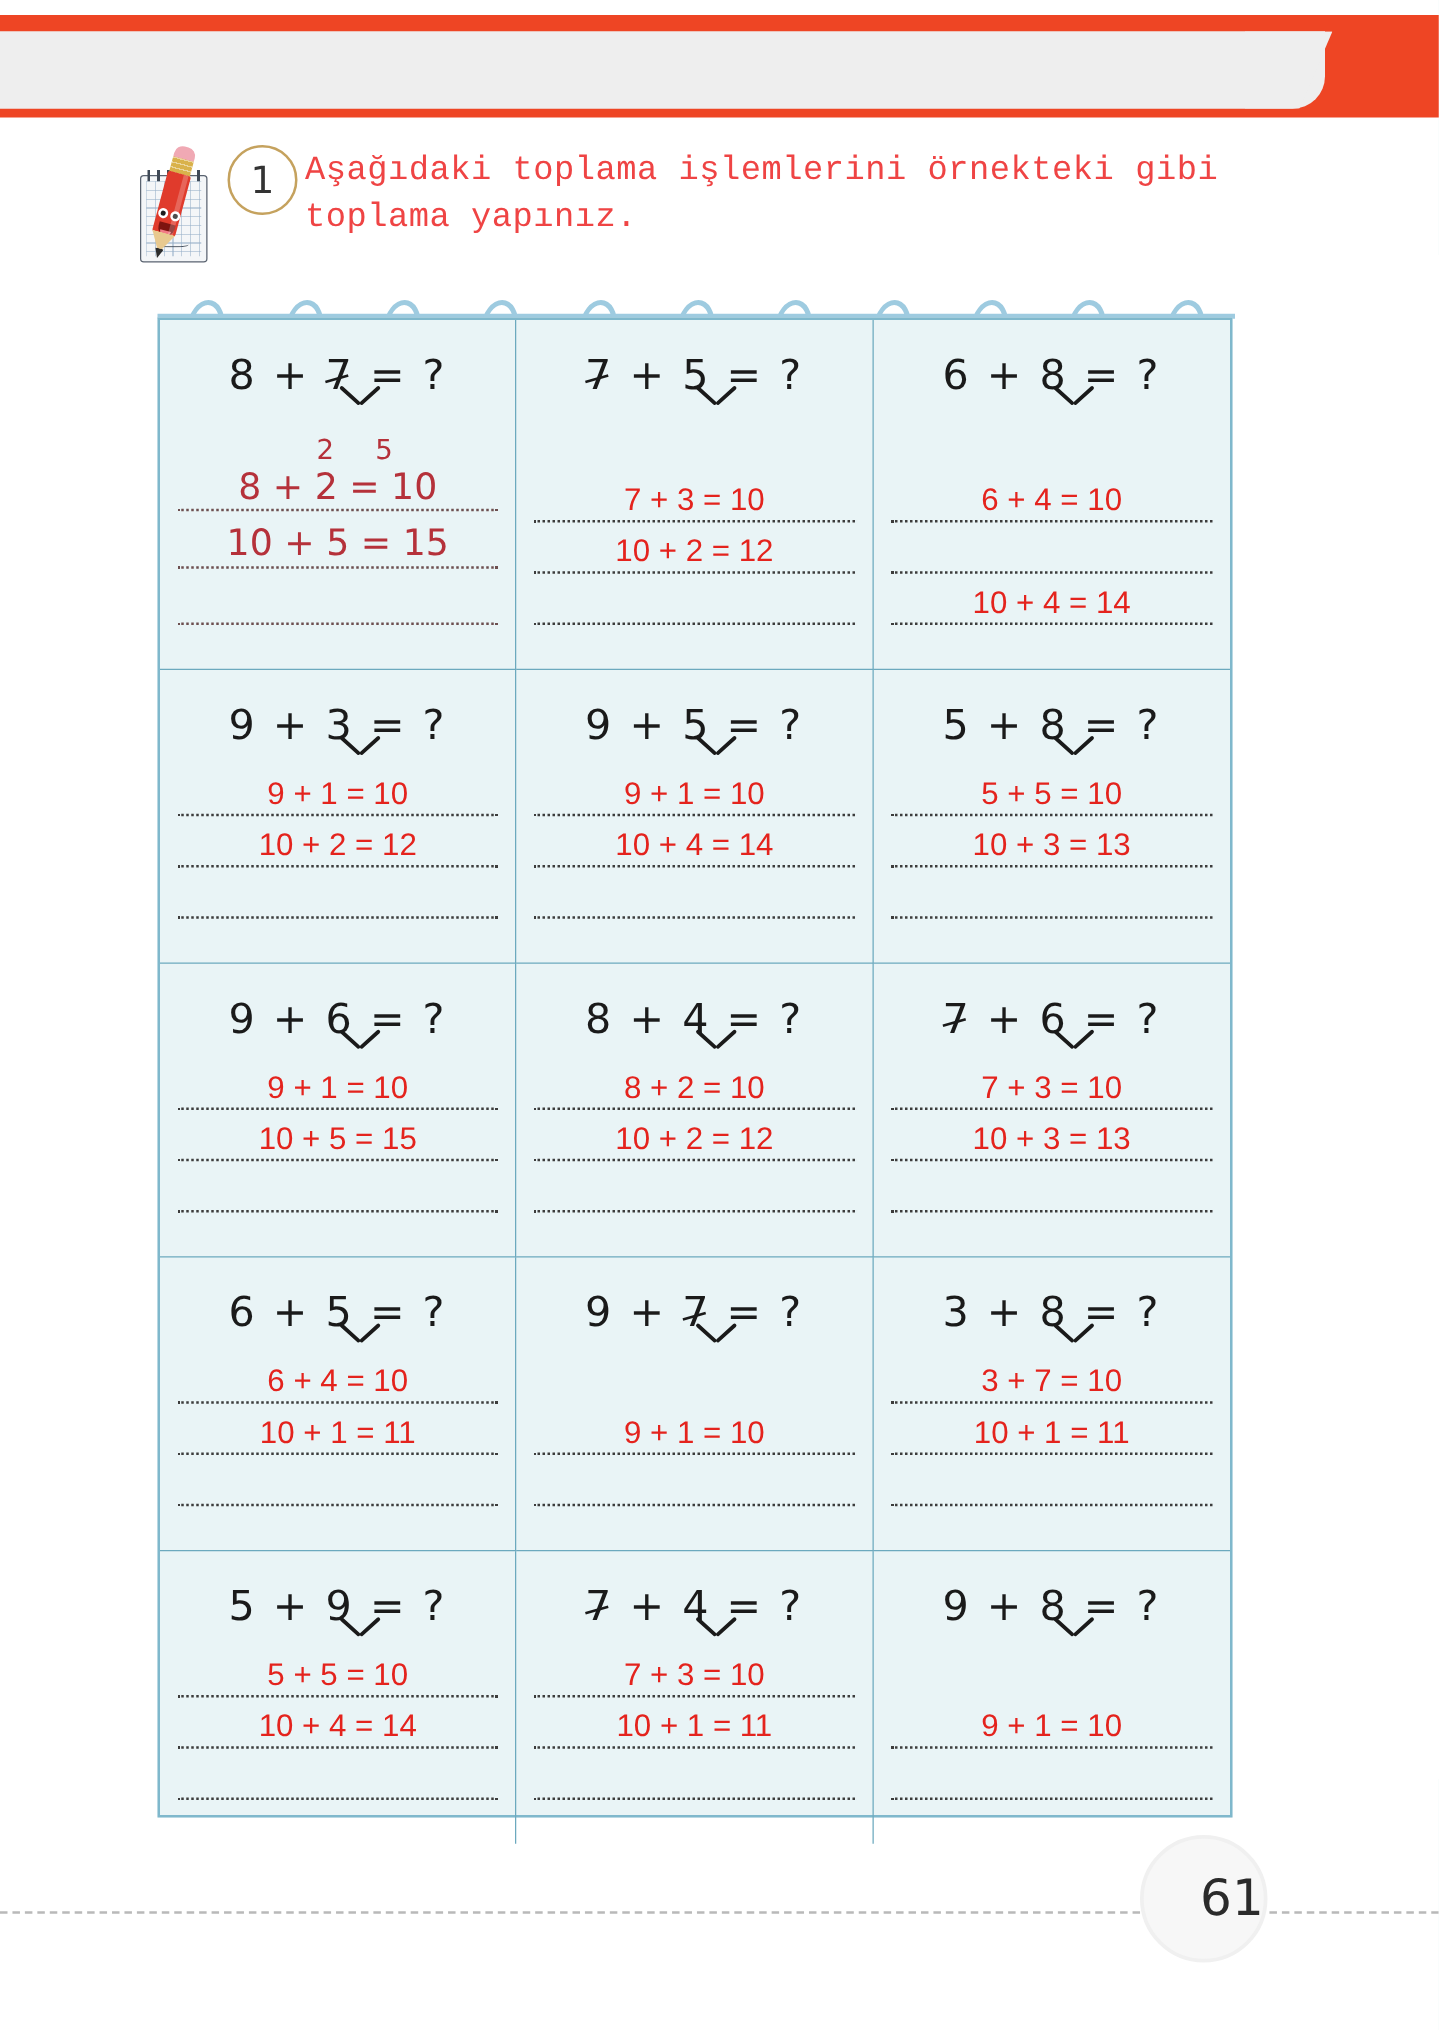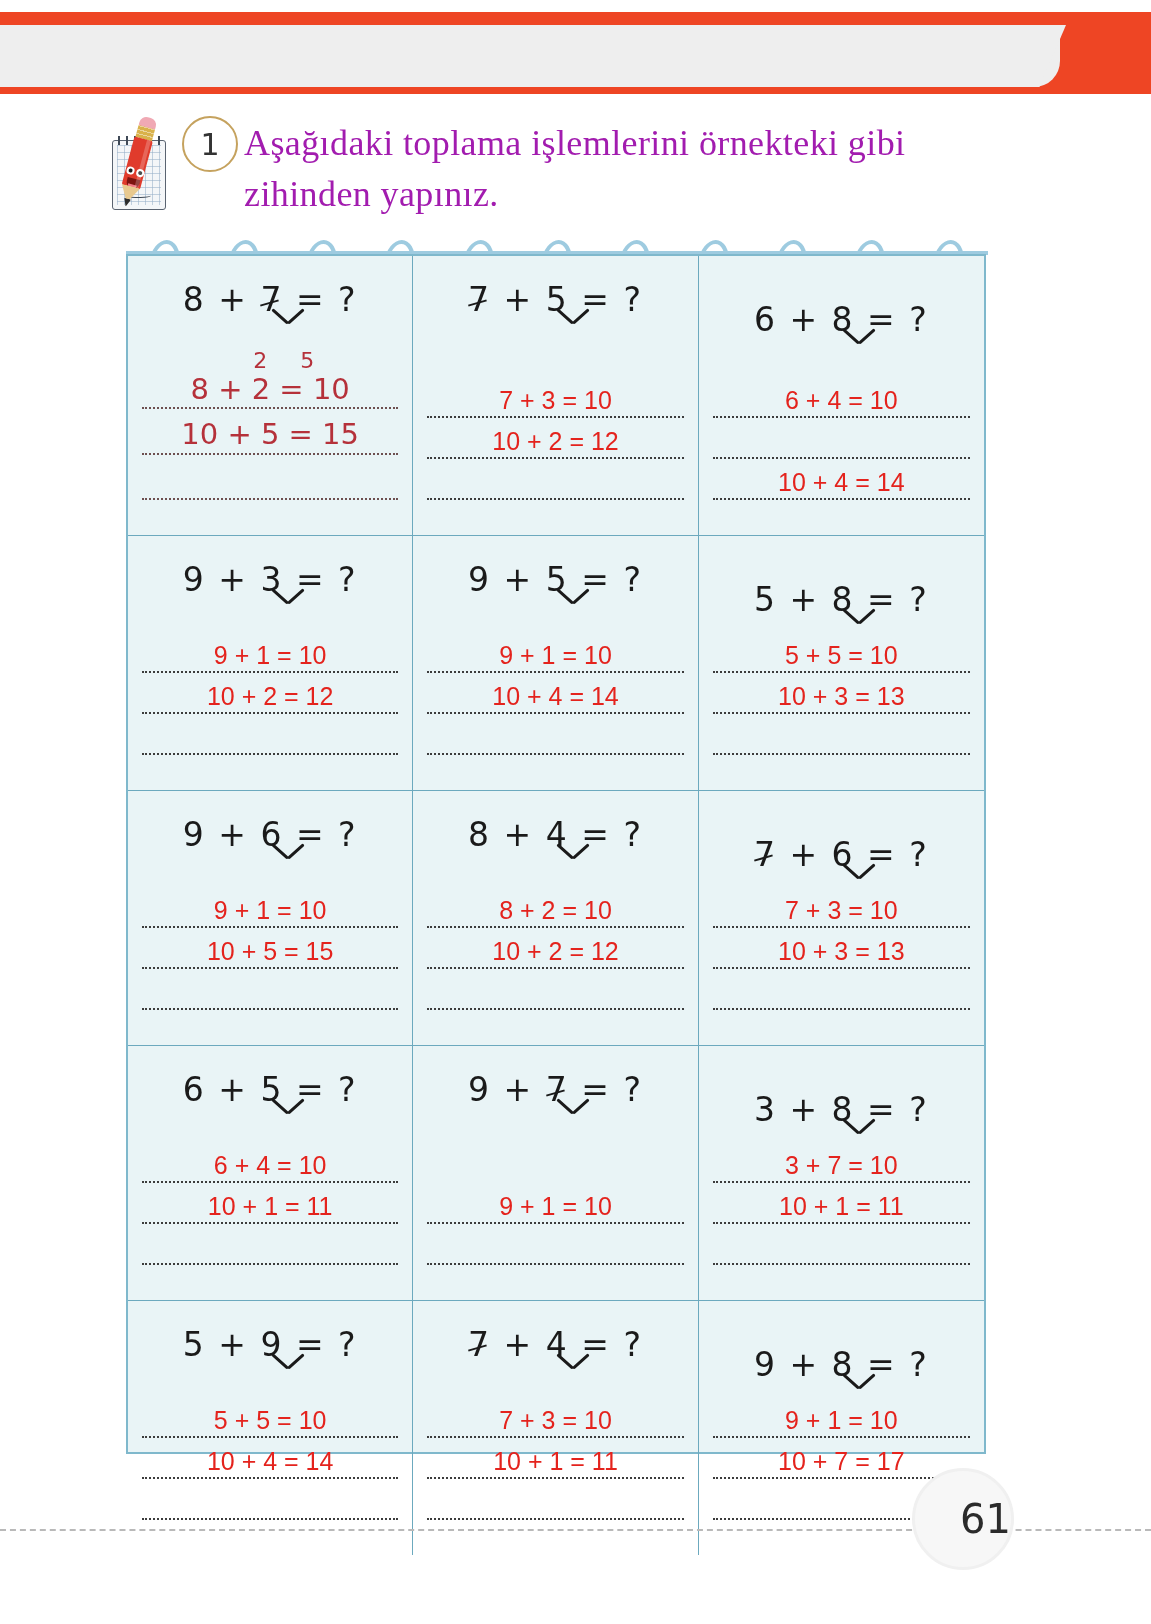--- a/index.html
+++ b/index.html
@@ -174,26 +174,26 @@
     display: flex;
     align-items: center;
     justify-content: center;
     font-size: 30px;
     color: #333;
     margin: 6px 6px 0 4px;
     font-family: "DejaVu Sans", sans-serif;
   }
   .instruction-text {
     flex: 1;
-    font-size: 36px;
+    font-size: 27px;
     line-height: 1.42;
-    color: #a21caf;
+    color: #ef4444;
     letter-spacing: .4px;
     padding-top: 8px;
-    font-family: Liberation Serif, serif;
+    font-family: Liberation Mono, monospace;
   }
 
   
   .sheet {
     position: absolute;
     top: 240px;
     left: 126px;
     width: 862px;
     height: 1216px;
   }
@@ -239,21 +239,21 @@
   .cell {
     border-right: 1.6px solid #6ca9be;
     border-bottom: 1.6px solid #6ca9be;
     box-sizing: border-box;
     position: relative;
     padding: 16px 14px 26px;
     display: flex;
     flex-direction: column;
     align-items: center;
   }
-  .cell:nth-child(3n) { border-right: none; margin-top: 20px; }
+  .cell:nth-child(3n) { border-right: none; }
   .cell:nth-child(n+13) { border-bottom: none; }
 
   .problem {
     font-size: 33px;
     color: #1a1a1a;
     letter-spacing: 2px;
     white-space: nowrap;
     font-family: "DejaVu Sans", sans-serif;
     position: relative;
     margin-top: 8px;
@@ -380,21 +380,21 @@
       <div class="pencil-tip"></div>
     </div>
   </div>
 
   <div class="qnum-circle">
     <span>1</span>
   </div>
 
   <div class="instruction-text">
     <div>Aşağıdaki toplama işlemlerini örnekteki gibi</div>
-    <div>zihinden yapınız.</div>
+    <div>toplama yapınız.</div>
   </div>
 </div>
 
 <div class="sheet">
   <div class="spiral-bar"></div>
   <div class="spiral" id="spiral">
       <div class="spiral-loop"></div>
       <div class="spiral-loop"></div>
       <div class="spiral-loop"></div>
       <div class="spiral-loop"></div>
@@ -561,21 +561,20 @@
           <div class="ans-line empty">&nbsp;</div>
         </div>
       </div>
       <div class="cell">
         <div class="problem"><span>9</span> <span>+</span> <span>8</span> <span>=</span> <span>?</span></div>
         <div style="width: 100%; display: flex; justify-content: center;">
           <div class="branch" style="margin-left: 36px;"></div>
         </div>
         <div class="answers">
           <div class="ans-line">9 + 1 = 10</div>
-          <div class="ans-line">10 + 7 = 17</div>
           <div class="ans-line empty">&nbsp;</div>
         </div>
       </div>
     </div>
 </div>
 
 <div class="footer-rule"></div>
 <div class="page-badge">
   <span>61</span>
 </div>

